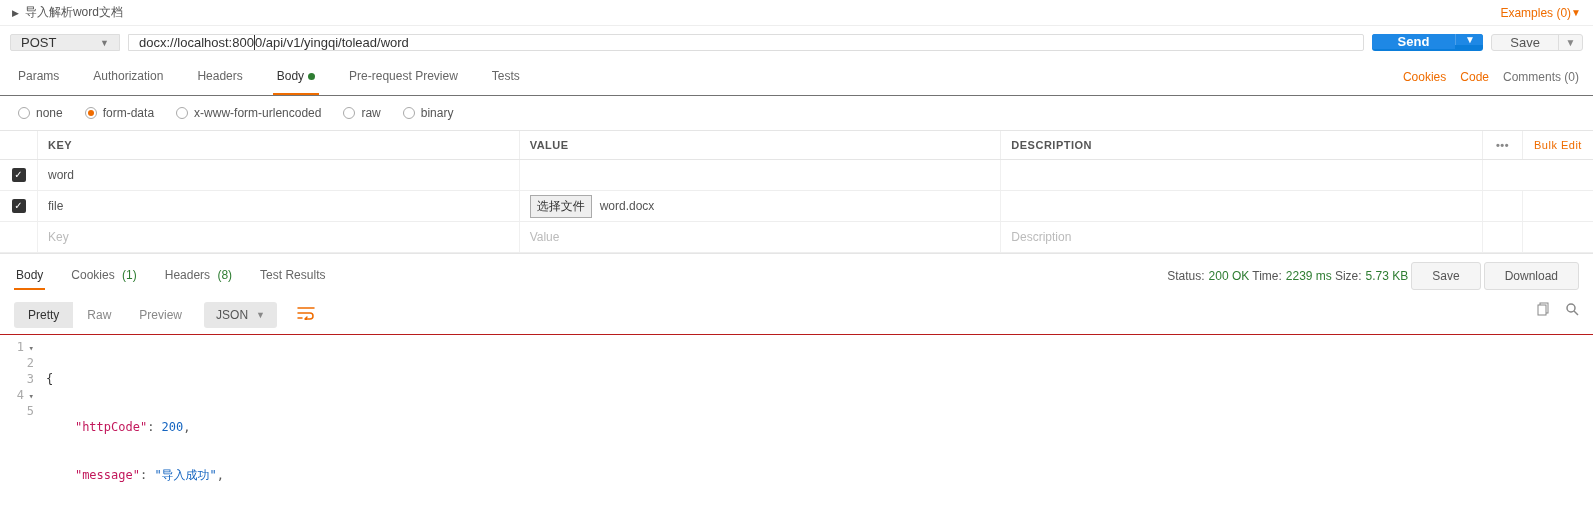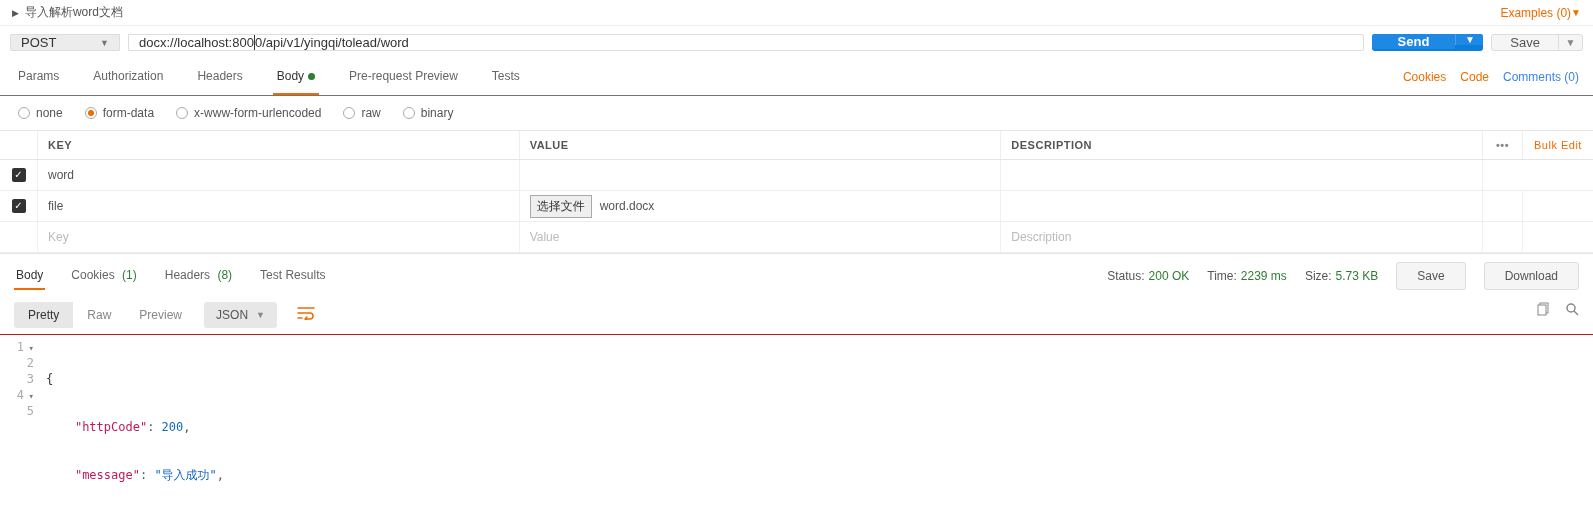--- a/index.html
+++ b/index.html
@@ -22,21 +22,21 @@
   .save-btn .label { padding: 0 18px; display: flex; align-items: center; font-size: 13px; }
   .save-btn .caret { width: 24px; display: flex; align-items: center; justify-content: center; border-left: 1px solid #ddd; font-size: 10px; color: #888; }
 
   .req-tabs { display: flex; align-items: center; justify-content: space-between; padding: 0 14px; border-bottom: 1px solid #737373; }
   .req-tabs .left { display: flex; gap: 26px; }
   .req-tab { padding: 10px 4px; color: #666; cursor: pointer; border-bottom: 2px solid transparent; position: relative; }
   .req-tab.active { color: #333; border-bottom-color: #ef6c00; }
   .req-tab .dot { display:inline-block; width:7px; height:7px; border-radius:50%; background:#2e7d32; margin-left:4px; vertical-align: middle; }
   .req-tabs .right { display: flex; gap: 14px; }
   .req-tabs .right .link { color: #ef6c00; cursor: pointer; }
-  .req-tabs .right .link.dis { color: #3b82f6; }
+  .req-tabs .right .link.dis { color: #737373; }
 
   .body-radios { display: flex; gap: 22px; padding: 10px 18px; align-items:center; }
   .radio { display: flex; align-items: center; gap: 6px; color: #555; }
   .radio .circ { width:12px; height:12px; border:1px solid #aaa; border-radius:50%; display:flex; align-items:center; justify-content:center; }
   .radio.active .circ::after { content:""; width:6px; height:6px; background:#ef6c00; border-radius:50%; }
 
   .kv-table { border: 1px solid #e5e5e5; border-left:none; border-right:none; }
   .kv-head { display: grid; grid-template-columns: 38px 1fr 1fr 1fr 40px 70px; border-bottom: 1px solid #e5e5e5; background:#fff; }
   .kv-head .cell { padding: 8px 10px; font-size: 11px; letter-spacing: .5px; color:#555; font-weight:600; border-right: 1px solid #eee; }
   .kv-head .cell.checkcol { border-right:1px solid #eee; }
@@ -49,21 +49,21 @@
   .kv-row .fileinp { border:1px solid #aaa; background:#efefef; padding:2px 6px; font-size:12px; color:#333; margin-right:8px; font-family:inherit; }
   .kv-row.placeholder .cell { color:#bbb; }
   .kv-row.placeholder .check { }
   .kv-row .cell:last-child { border-right:none; }
 
   .resp-meta { display:flex; align-items:center; justify-content:space-between; padding: 8px 14px 6px 14px; }
   .resp-tabs-left { display:flex; gap:24px; align-items:center; }
   .resp-tab { padding: 6px 2px; color:#666; cursor:pointer; border-bottom: 2px solid transparent; }
   .resp-tab.active { color:#333; border-bottom-color:#ef6c00; }
   .resp-tab .count { color:#2e7d32; margin-left:4px; }
-  .resp-meta .right { display:flex; align-items:center; gap:18px;justify-content:flex-end; }
+  .resp-meta .right { display:flex; align-items:center; gap:3px;justify-content:flex-end; }
   .resp-meta .statgrp { display:flex; align-items:center; gap:4px; }
   .resp-meta .statlabel { color:#555; }
   .resp-meta .statval { color:#2e7d32; }
   .resp-meta .btn { border:1px solid #ddd; background:#f5f5f5; padding: 6px 20px; border-radius:3px; color:#555; font-size:12px; }
 
   .resp-toolbar { display:flex; align-items:flex-start; justify-content:space-between; padding: 6px 14px; border-bottom: 1px solid #b91c1c; }
   .resp-toolbar .left { display:flex; align-items:center; gap:0; }
   .resp-toolbar .seg { padding: 6px 14px; background:#f1f1f1; color:#555; border-radius: 3px 0 0 3px; }
   .resp-toolbar .seg.active { background:#e7e7e7; color:#333; }
   .resp-toolbar .segplain { padding: 6px 14px; color:#888; }

